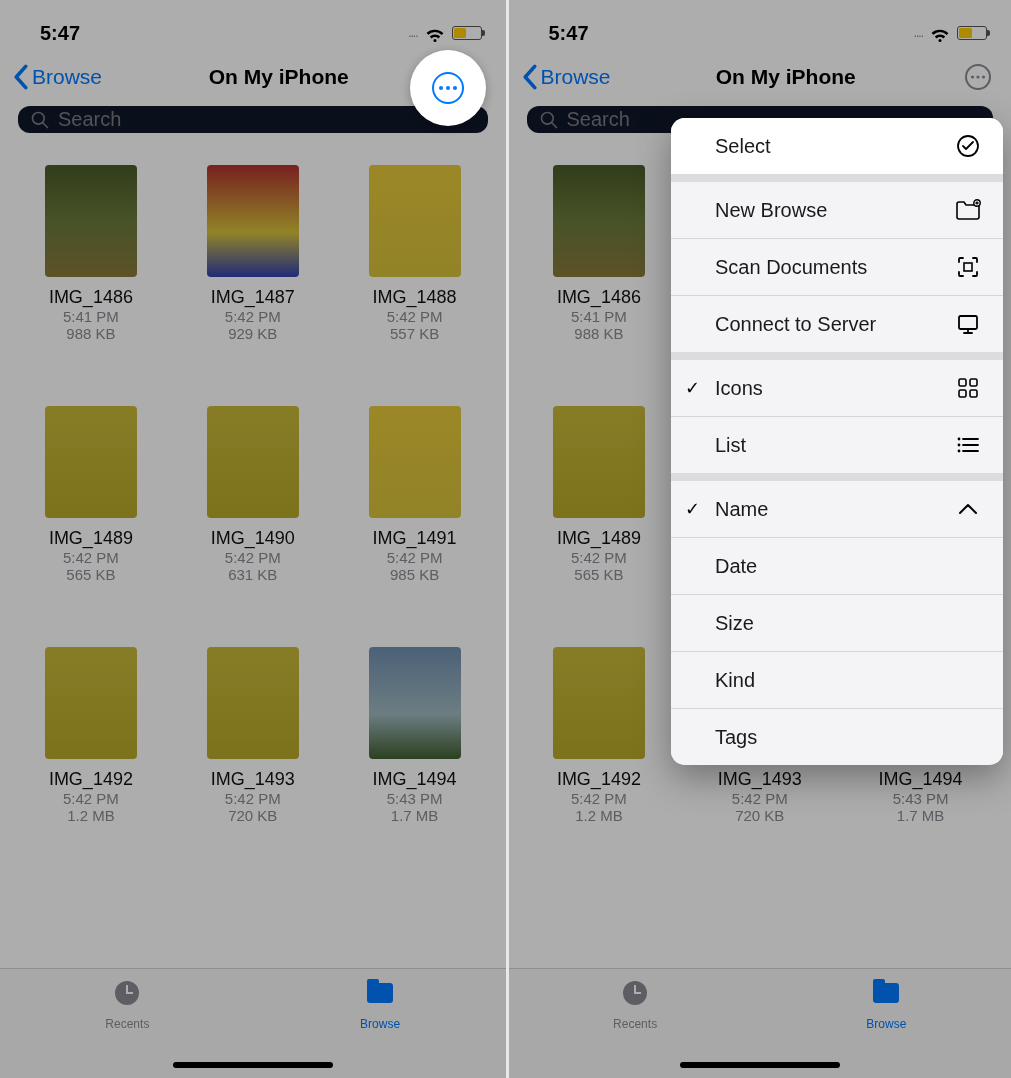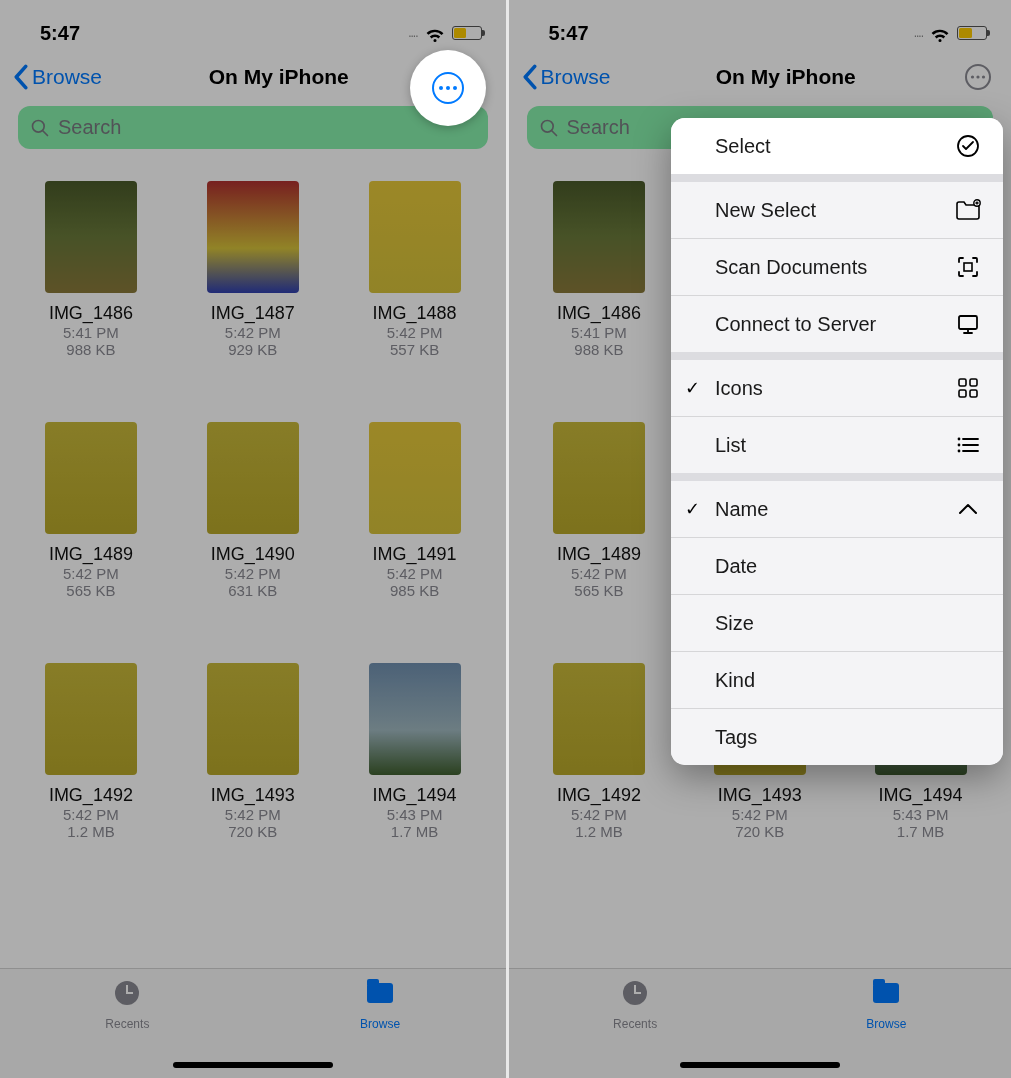--- a/index.html
+++ b/index.html
@@ -38,23 +38,23 @@
     display:flex; align-items:center; justify-content:space-between;
     padding:14px 16px 8px 12px;
   }
   .nav-back { display:flex; align-items:center; color:#007aff; font-size:21px; gap:2px; }
   .nav-back svg { width:18px; height:26px; }
   .nav-title { font-weight:700; font-size:21px; color:#000; }
   .nav-more { width:34px; height:34px; display:flex; align-items:center; justify-content:center; color:#007aff; font-size:24px; }
 
   .searchbar {
     margin:4px 18px 12px 18px;
-    background:#86efac; border-radius:12px;
+    background:#0f172a; border-radius:12px;
     display:flex; align-items:center; gap:8px;
-    padding:10px 12px; color:#7a7a80; font-size:20px;
+    padding:2px 12px; color:#7a7a80; font-size:20px;
   }
   .searchbar svg { width:20px; height:20px; }
 
   .grid {
     padding:20px 14px 0 14px;
     display:grid; grid-template-columns:repeat(3,1fr);
     row-gap:64px; column-gap:8px;
   }
   .file { display:flex; flex-direction:column; align-items:center; }
   .thumb { width:92px; height:112px; border-radius:4px; background:#777; display:flex; align-items:center; justify-content:center; overflow:hidden; }
@@ -356,21 +356,21 @@
       <span>Select</span>
       <span class="mi">
           <svg width="24" height="24" viewBox="0 0 24 24">
             <circle cx="12" cy="12" r="10" fill="none" stroke="#000" stroke-width="1.8"></circle>
             <path d="M7 12l3 3 7-7" fill="none" stroke="#000" stroke-width="1.8" stroke-linecap="round" stroke-linejoin="round"></path>
           </svg>
         </span>
     </div>
     <div class="menu-sep"></div>
     <div class="menu-row">
-      <span>New Select</span>
+      <span>New Browse</span>
       <span class="mi">
           <svg width="26" height="22" viewBox="0 0 26 22">
             <path d="M2 5a2 2 0 012-2h5l2 3h11a2 2 0 012 2v10a2 2 0 01-2 2H4a2 2 0 01-2-2V5z" fill="none" stroke="#000" stroke-width="1.6"></path>
             <circle cx="22" cy="4" r="3.2" fill="#f4f4f6" stroke="#000" stroke-width="1.4"></circle>
             <line x1="22" y1="2.4" x2="22" y2="5.6" stroke="#000" stroke-width="1.4"></line>
             <line x1="20.4" y1="4" x2="23.6" y2="4" stroke="#000" stroke-width="1.4"></line>
           </svg>
         </span>
     </div>
     <div class="menu-row">

